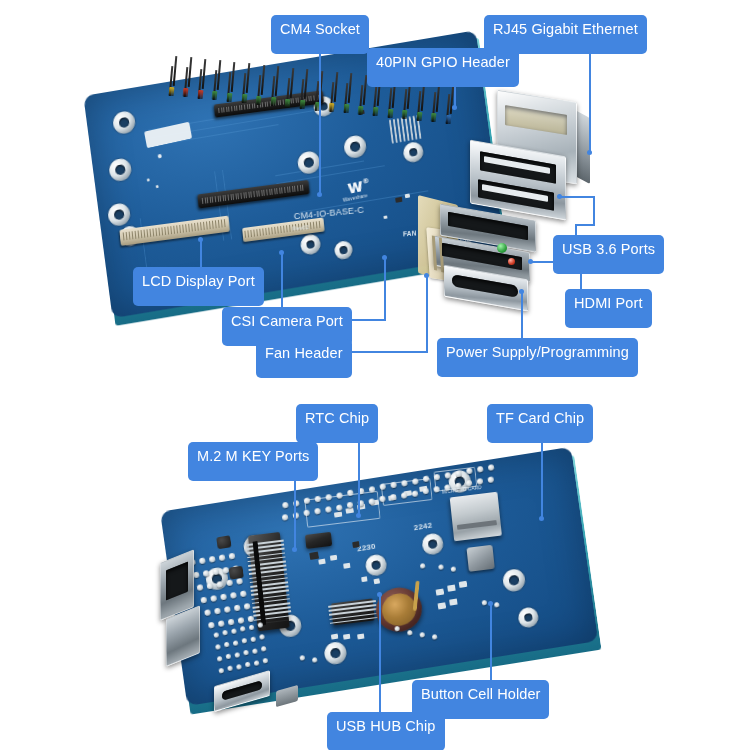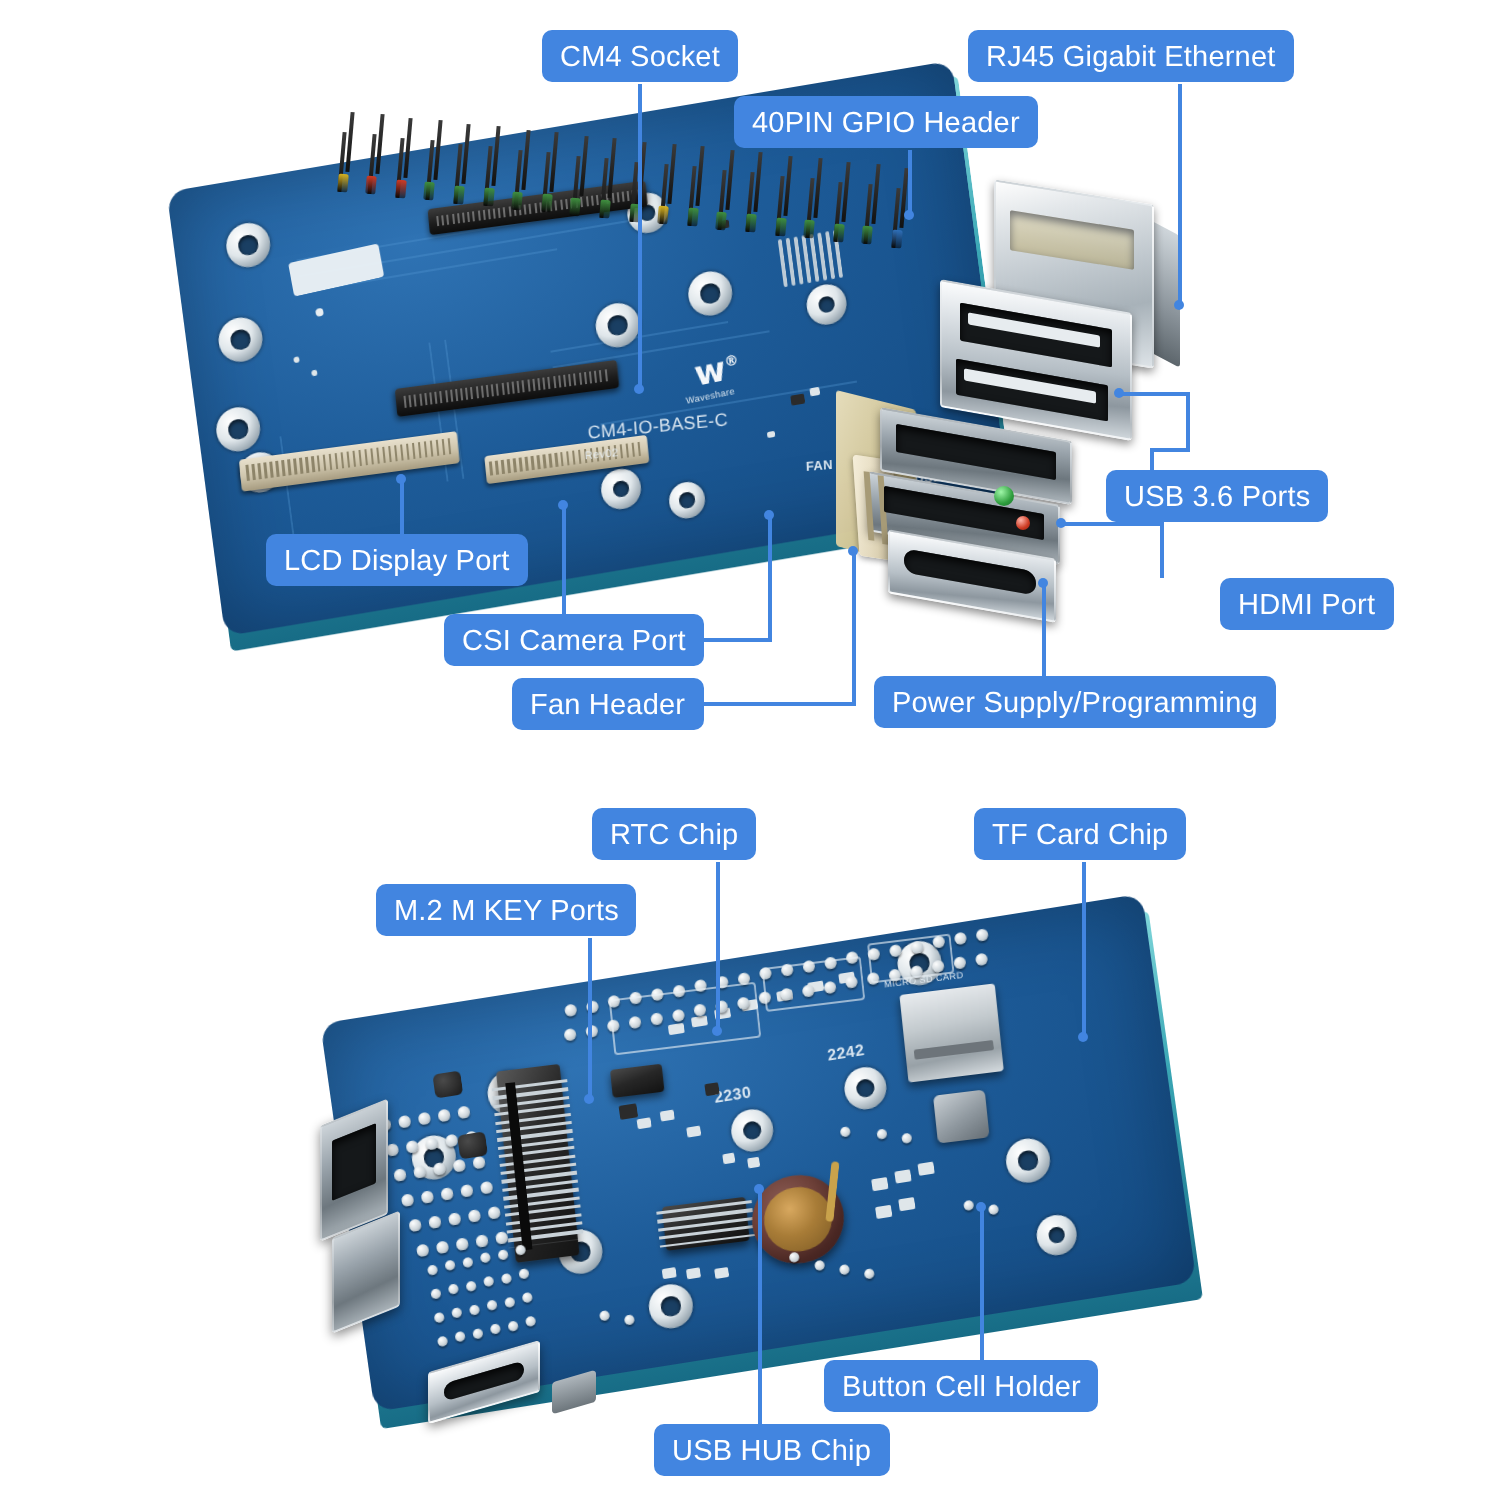--- a/index.html
+++ b/index.html
@@ -12,21 +12,21 @@
   #stage{position:absolute;inset:0;width:750px;height:750px;background:#fff;}
 
   
   .pill{
     position:absolute;
     background:#4285e0;
     color:#ffffff;
     border-radius:5px;
     font-size:14.5px;
     line-height:1;
-    padding:7px 9px 4px 9px;
+    padding:7px 9px 17px 9px;
     white-space:nowrap;
     letter-spacing:.1px;
     box-sizing:border-box;
     z-index:40;
     text-align:center;
   }
   .leader{
     position:absolute;
     background:#4285e0;
     z-index:30;
@@ -335,21 +335,21 @@
     <div class="leader v" style="left:589px;top:42px;height:110px;"></div>
     <div class="dot" style="left:587px;top:150px;"></div>
 
     <div class="pill" style="left:553px;top:235px;">USB 3.6 Ports</div>
     <div class="leader h" style="left:575px;top:224px;width:20px;"></div>
     <div class="leader v" style="left:575px;top:224px;height:11px;"></div>
     <div class="leader h" style="left:560px;top:196px;width:35px;"></div>
     <div class="leader v" style="left:593px;top:196px;height:30px;"></div>
     <div class="dot" style="left:557px;top:194px;"></div>
 
-    <div class="pill" style="left:565px;top:289px;margin-left:45px;">HDMI Port</div>
+    <div class="pill" style="left:565px;top:289px;">HDMI Port</div>
     <div class="leader h" style="left:530px;top:261px;width:52px;"></div>
     <div class="leader v" style="left:580px;top:261px;height:28px;"></div>
     <div class="dot" style="left:528px;top:259px;"></div>
 
     <div class="pill" style="left:437px;top:338px;">Power Supply/Programming</div>
     <div class="leader v" style="left:521px;top:292px;height:46px;"></div>
     <div class="dot" style="left:519px;top:289px;"></div>
 
     <div class="pill" style="left:133px;top:267px;">LCD Display Port</div>
     <div class="leader v" style="left:200px;top:240px;height:27px;"></div>

